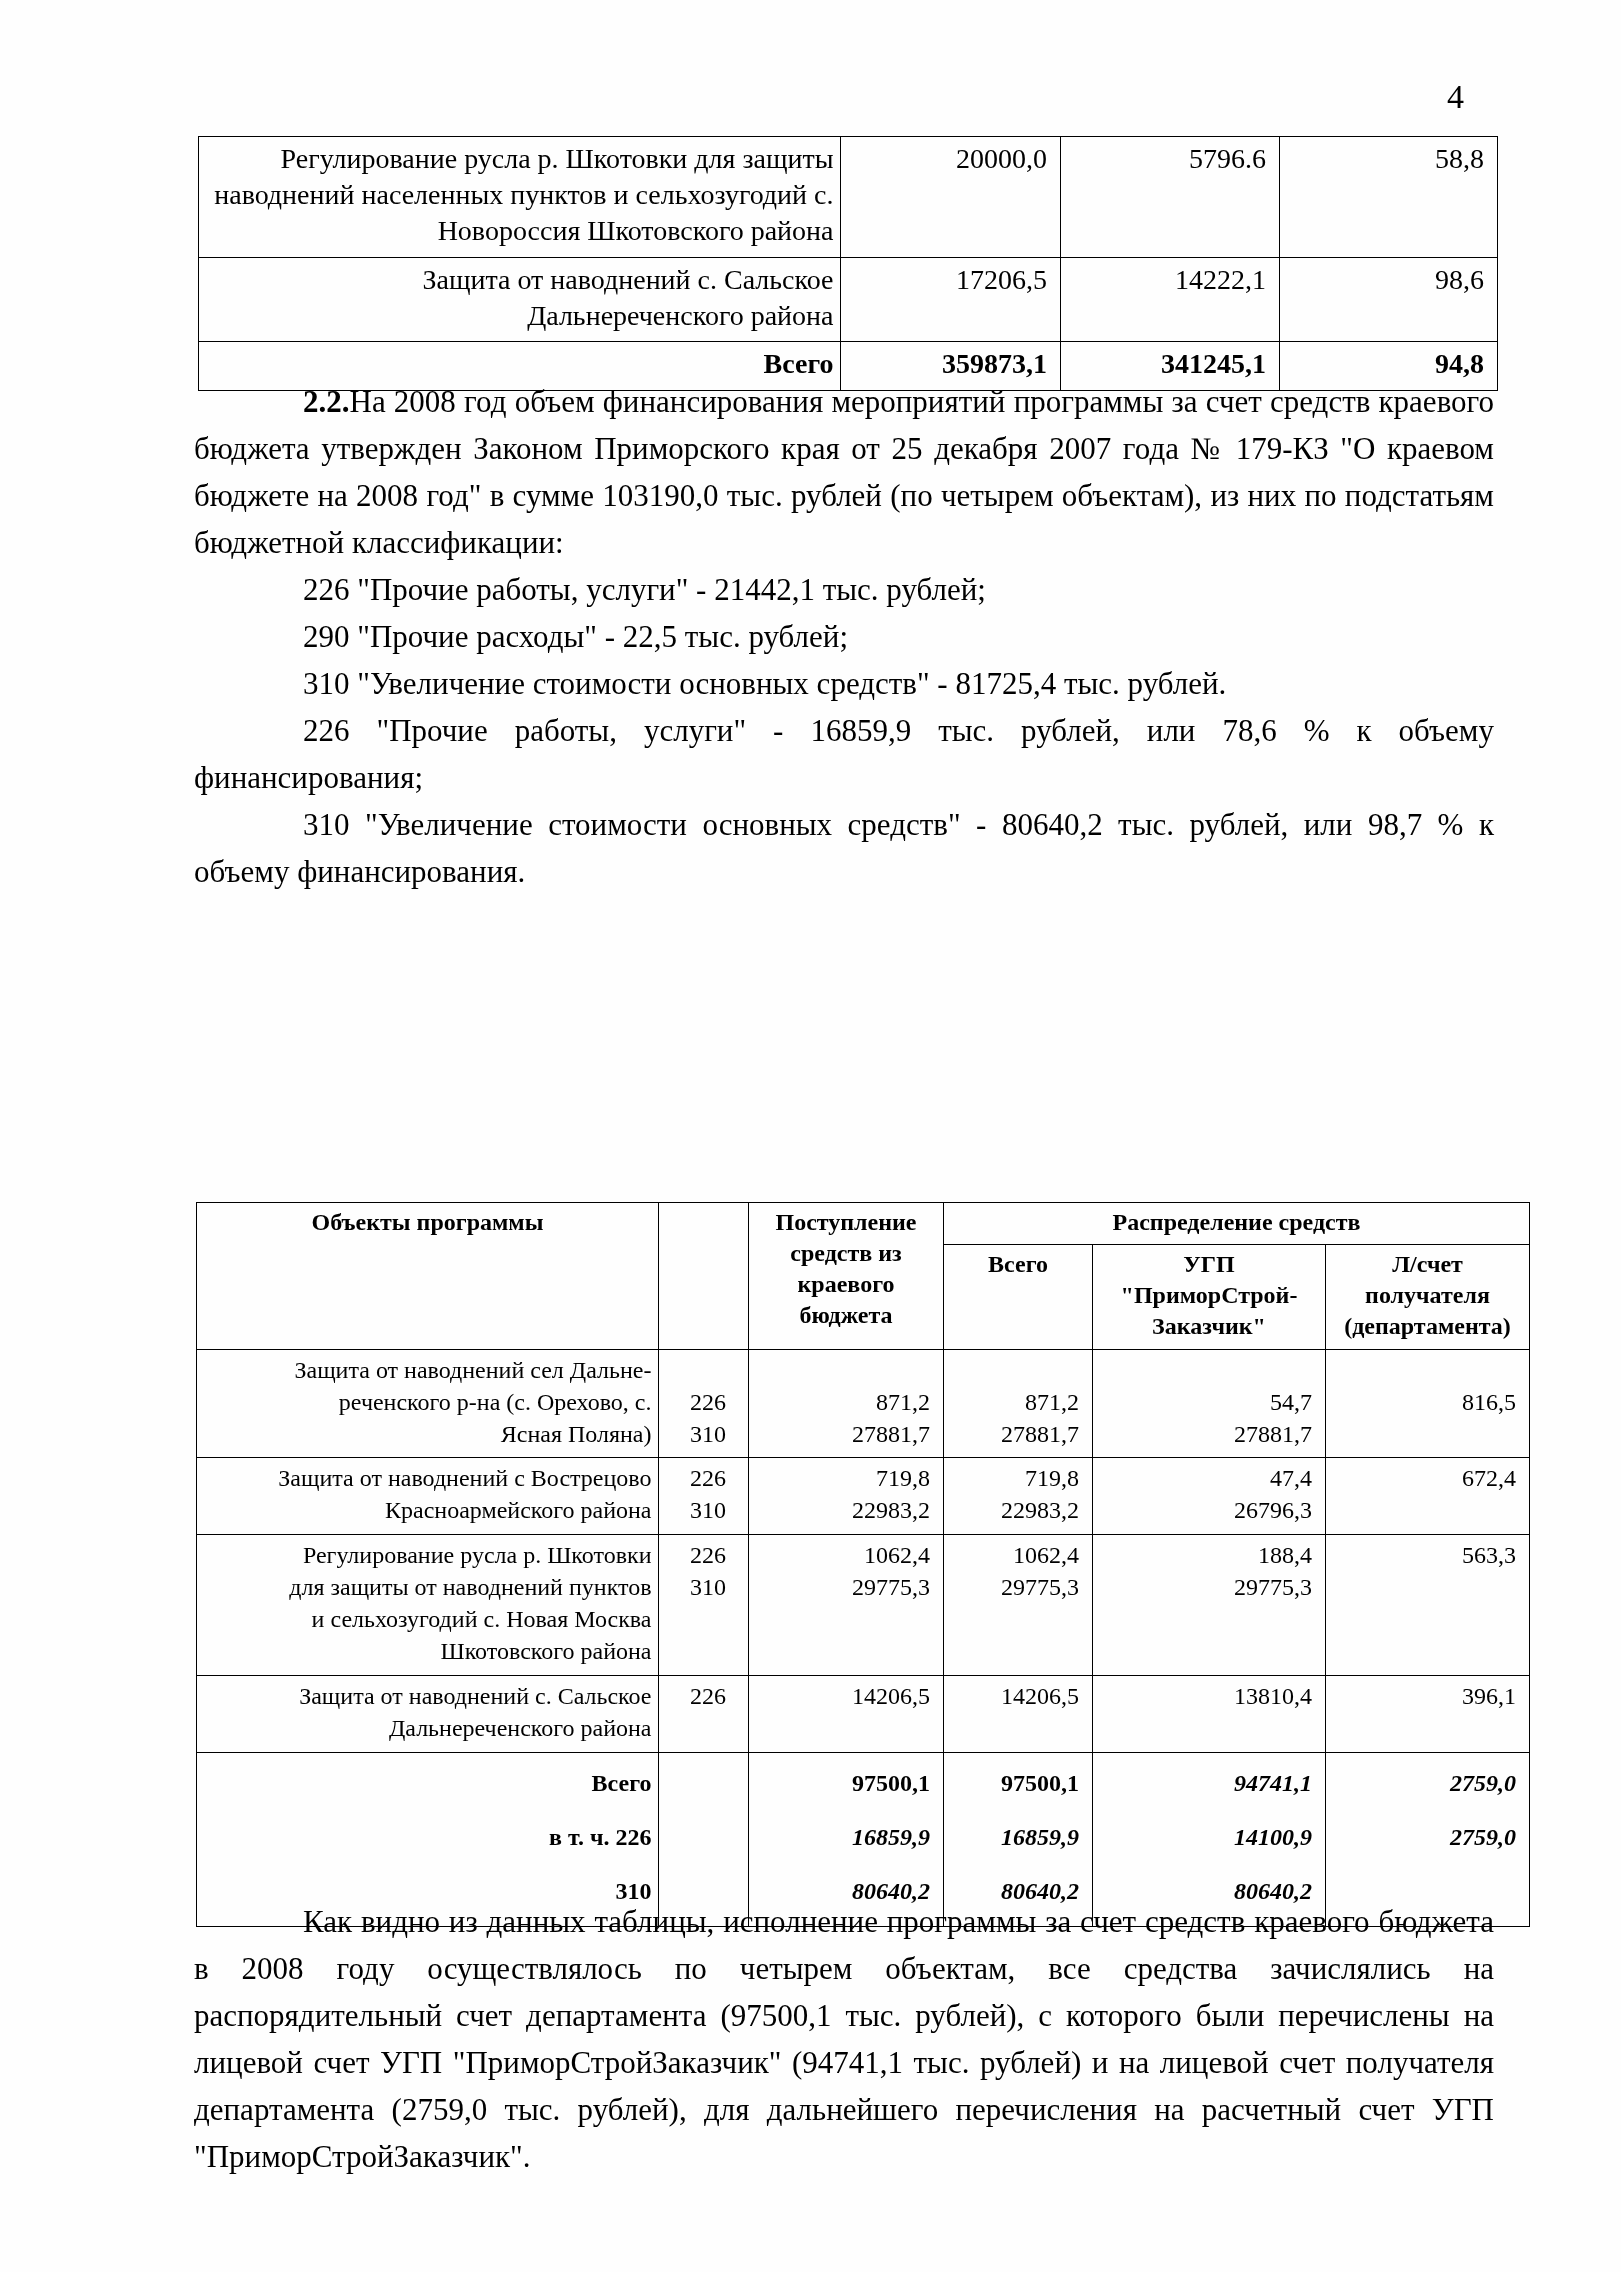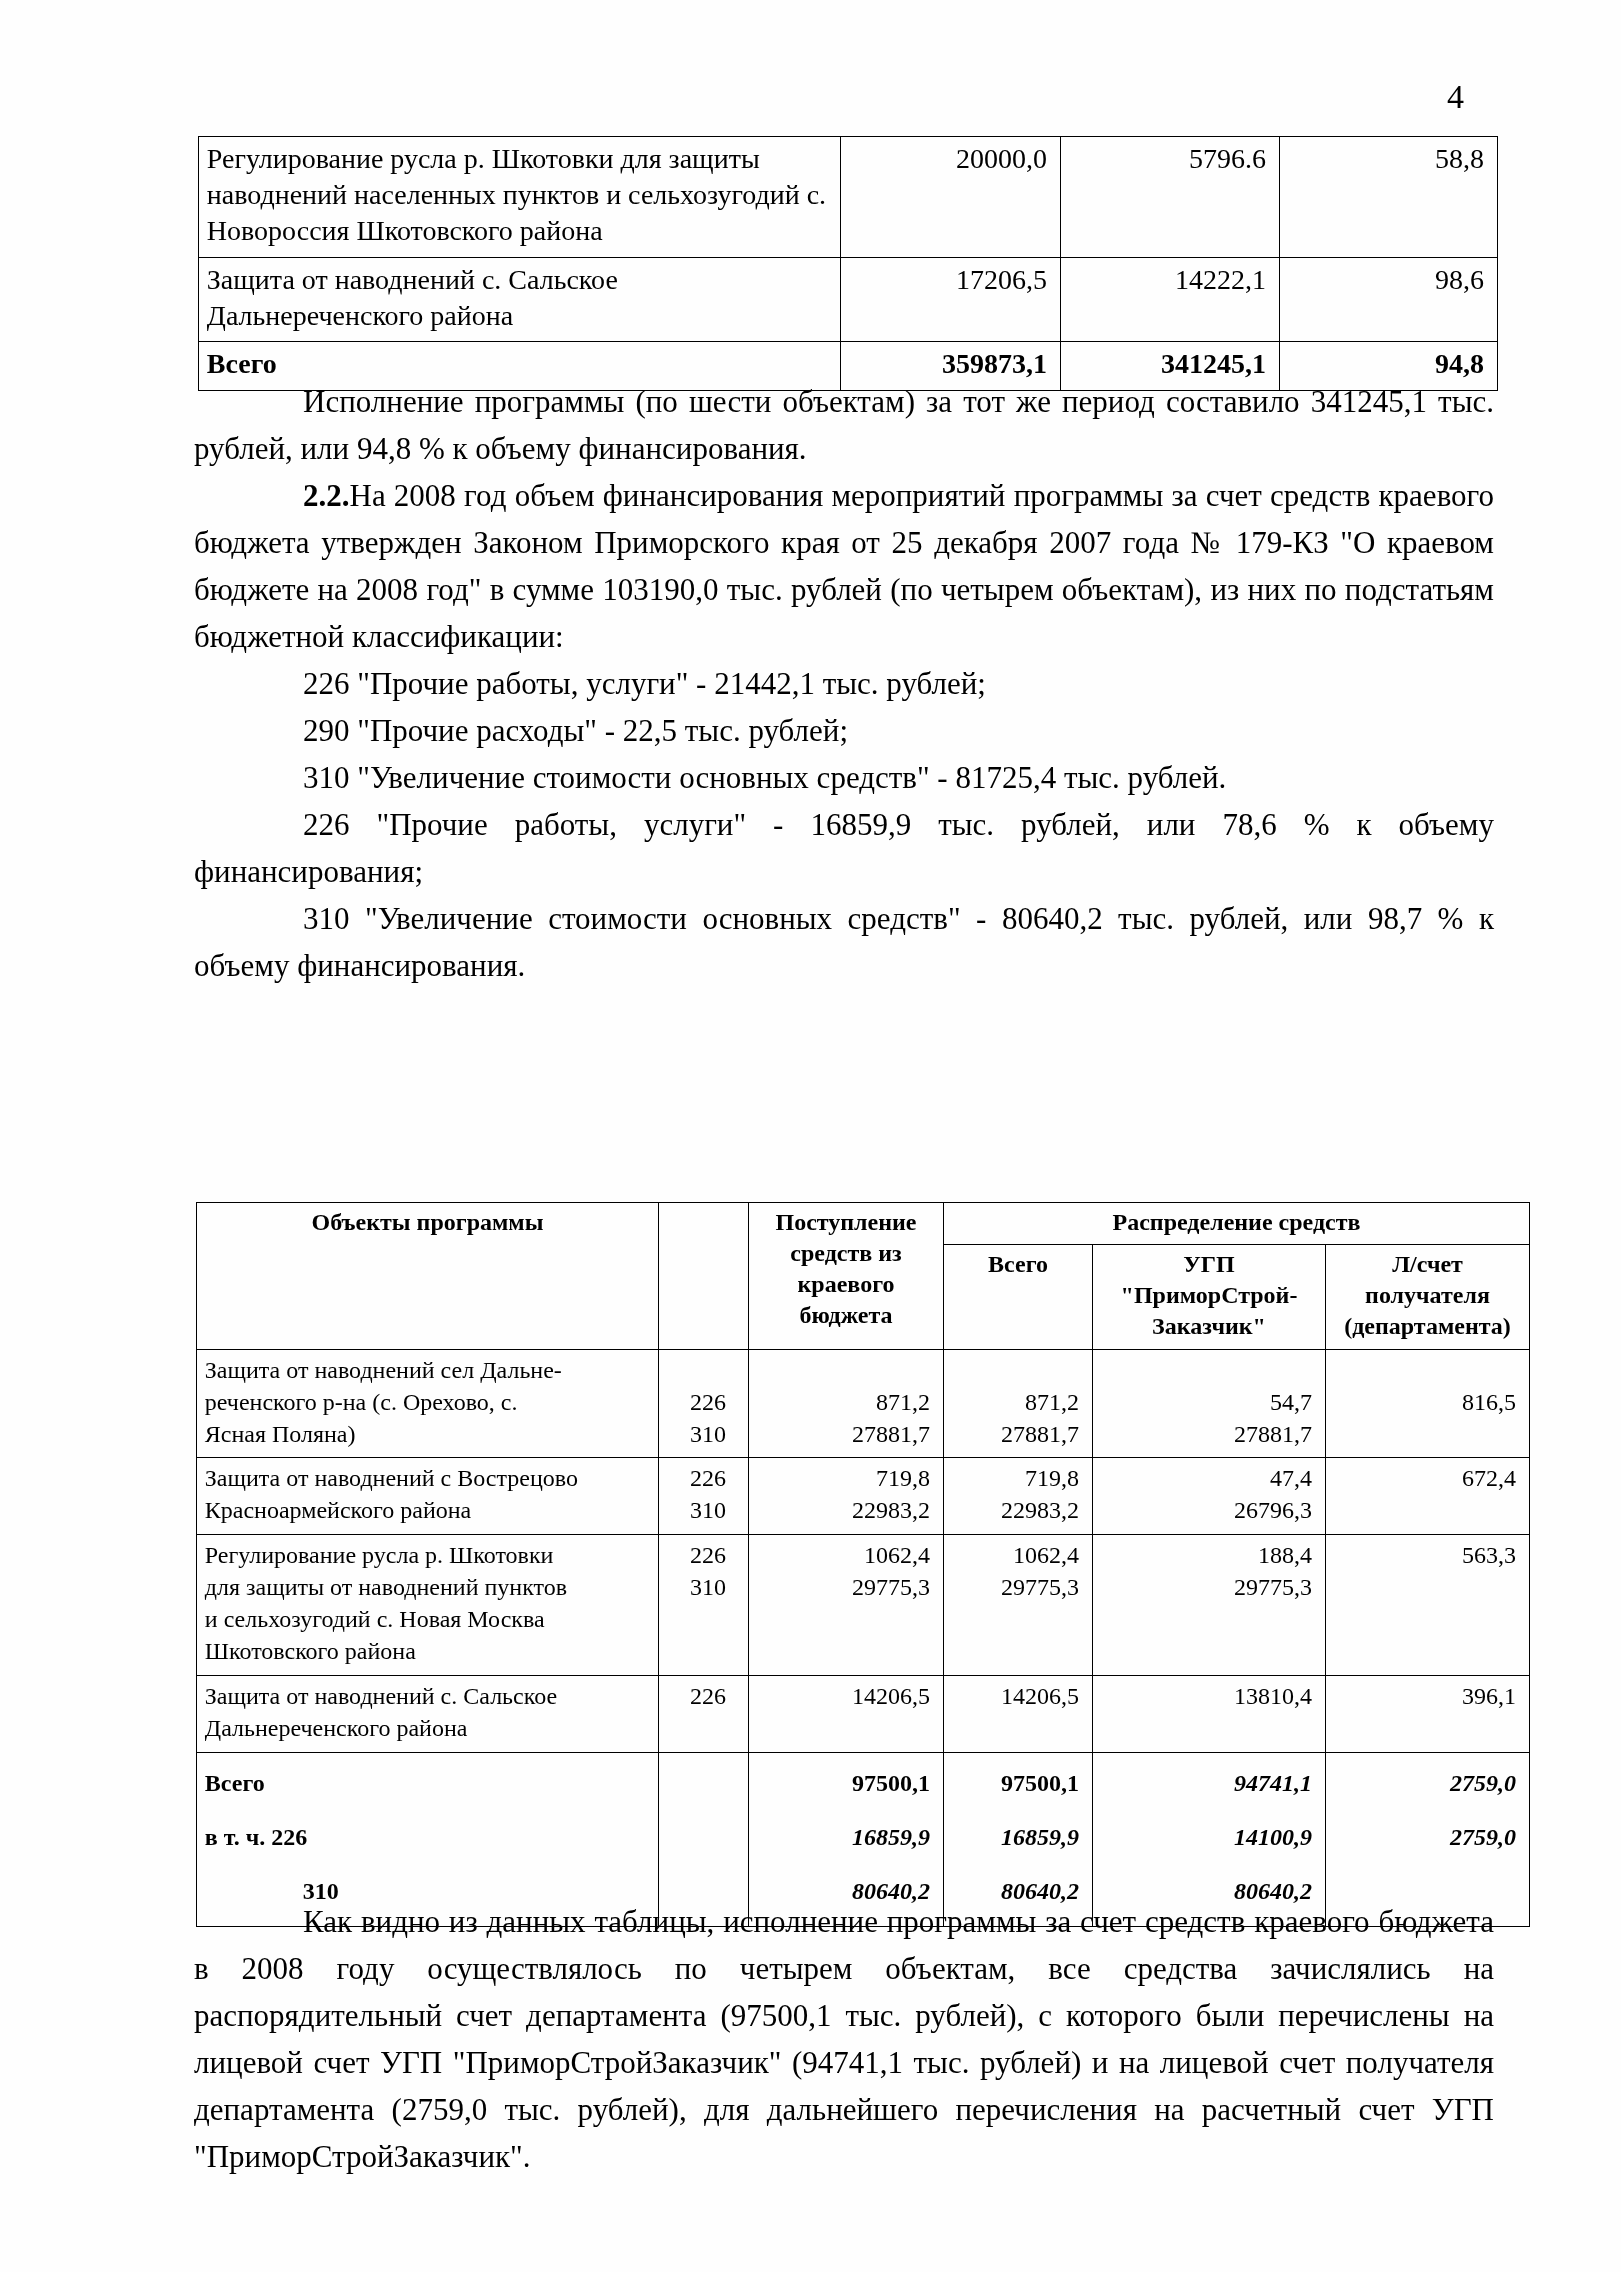--- a/index.html
+++ b/index.html
@@ -16,21 +16,21 @@
   
   .t1 { position:absolute; top:136px; left:198px; width:1299px; font-size:28px; line-height:36px; }
   .t1 td { border-top-width:3.9px; border-bottom-width:3.9px; }
 
   
   .t2 { position:absolute; top:1202px; left:196px; width:1333px; font-size:24px; line-height:32px; }
   .t2 td, .t2 th { border-top-width:3.2px; border-bottom-width:3.2px; }
   .t2 thead th { font-weight:bold; text-align:center; line-height:31px; padding:3.9px 3.9px 6.5px 3.9px; }
 
   .pre  { white-space:pre-line; }
-  .desc { text-align:left;  padding:3.9px 6.5px 7.8px 7.8px; }
+  .desc { text-align:right;  padding:3.9px 6.5px 7.8px 7.8px; }
   .num  { text-align:right; padding:3.9px 13px 7.8px 2.6px; }
   .code { text-align:center;  padding:3.9px 2.6px 7.8px 11.6px; }
   .bold { font-weight:bold; }
   .it   { font-style:italic; }
 
   .tot div { line-height:54px; font-weight:bold; }
   .tot-310 { padding-left:98px; }
 
   
   .textblock1 { position:absolute; top:378px;  left:194px; width:1300px; }
@@ -70,21 +70,20 @@
       <tr>
         <td class="desc bold">Всего</td>
         <td class="num bold">359873,1</td>
         <td class="num bold">341245,1</td>
         <td class="num bold">94,8</td>
       </tr>
     </tbody>
   </table>
 
   <div class="textblock1">
-    <p class="para">Исполнение программы (по шести объектам) за тот же период составило 341245,1 тыс. рублей, или 94,8 % к объему финансирования.</p>
     <p class="para"><span class="bold">2.2.</span><span>На 2008 год объем финансирования мероприятий программы за счет средств краевого бюджета утвержден Законом Приморского края от 25 декабря 2007 года № 179-КЗ "О краевом бюджете на 2008 год" в сумме 103190,0 тыс. рублей (по четырем объектам), из них по подстатьям бюджетной классификации:</span></p>
     <p class="para">226 "Прочие работы, услуги" - 21442,1 тыс. рублей;</p>
     <p class="para">290 "Прочие расходы" - 22,5 тыс. рублей;</p>
     <p class="para">310 "Увеличение стоимости основных средств" - 81725,4 тыс. рублей.</p>
     <p class="para">226 "Прочие работы, услуги" - 16859,9 тыс. рублей, или 78,6 % к объему финансирования;</p>
     <p class="para">310 "Увеличение стоимости основных средств" - 80640,2 тыс. рублей, или 98,7 % к объему финансирования.</p>
   </div>
 
   <table class="t t2">
     <colgroup>

